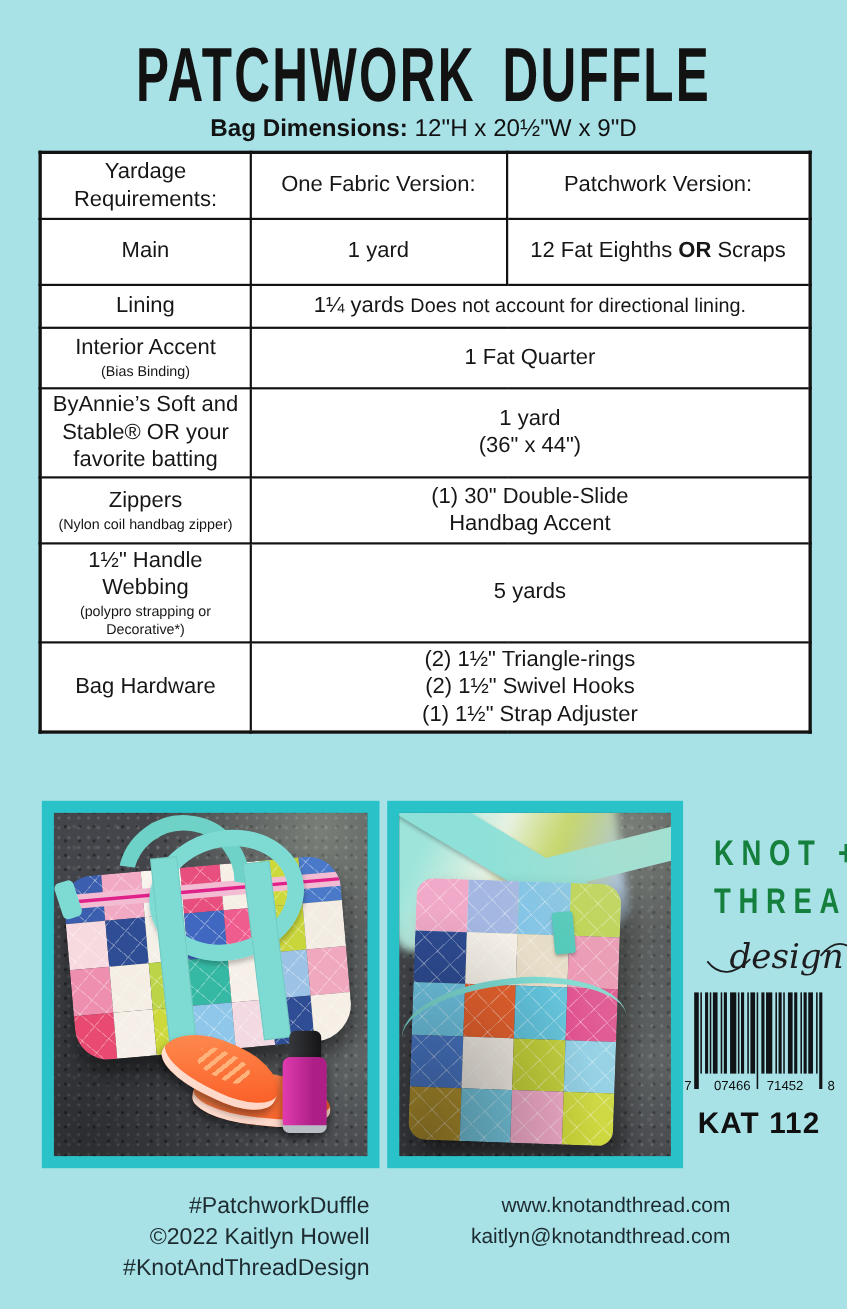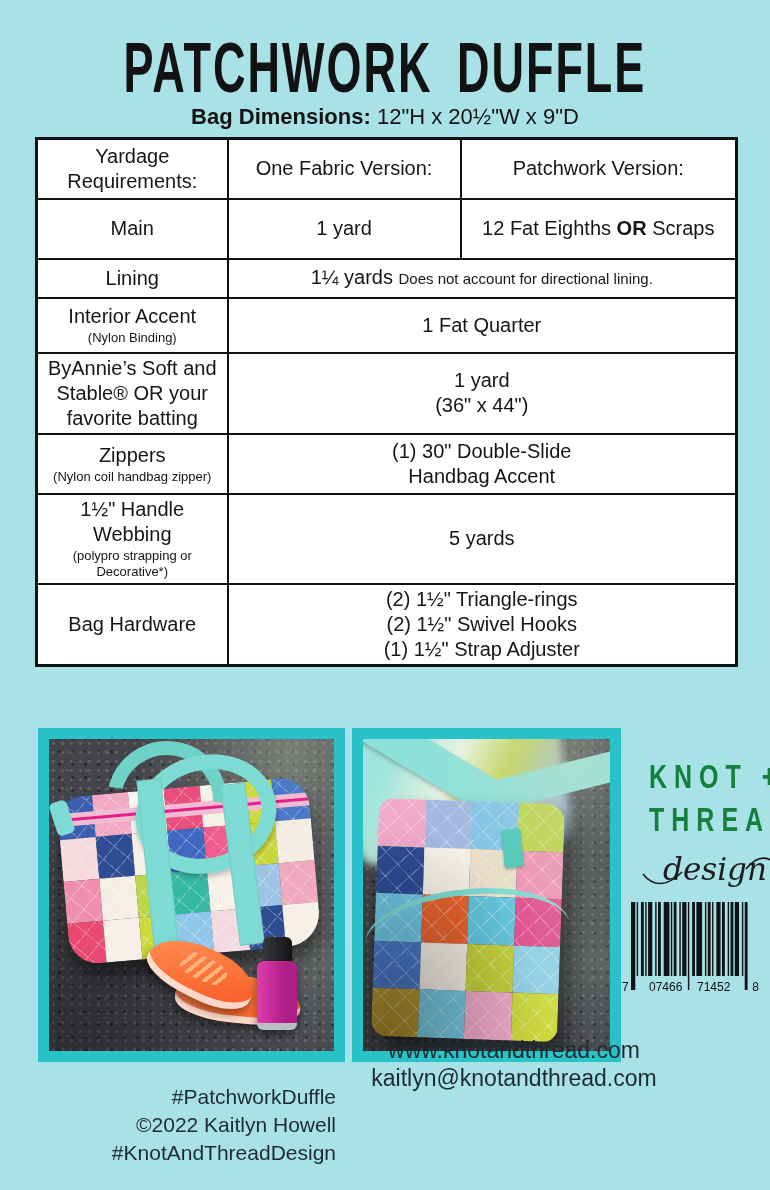--- a/index.html
+++ b/index.html
@@ -40,21 +40,21 @@
     background:#ffffff; padding:2px 4px;
   }
   th.hdr-first {
     background:#ffffff; text-align:left; padding-left:10px;
     font-size:22px; line-height:27px;margin-top:20px;
   }
   th.hdr { background:#dcdcdc; font-size:22px; }
   td.rowlabel { background:#dcdcdc; font-size:20px; line-height:24px; }
   td.rowlabel .sub { font-size:13px; line-height:16px; margin-top:1px; }
   .big { font-size:20px; }
-  .small-note { font-size:15px; }
+  .small-note { font-size:18px; }
   td.val b { font-weight:700; }
 
   
   .photo {
     position:absolute; top:728px; height:334px;
     background:#29c2c8; padding:11px;
   }
   .photo-left  { left:38px;  width:307px; }
   .photo-right { left:352px; width:269px; }
   .scene {
@@ -202,22 +202,22 @@
     text-align:center; font-weight:700; font-size:27px; letter-spacing:1px;
     color:#101010;
   }
 
   
   .footer-left {
     position:absolute; left:20px; top:1083px; width:316px;
     text-align:right; font-size:21px; line-height:28px; color:#1d2b30;
   }
   .footer-right {
-    position:absolute; left:364px; top:1036px; width:300px;
-    text-align:center; font-size:23px; line-height:28px; color:#1d2b30;
+    position:absolute; left:364px; top:1083px; width:300px;
+    text-align:right; font-size:19px; line-height:28px; color:#1d2b30;
   }
 </style>
 </head>
 <body>
 
 <div class="page">
 
   <div class="title">PATCHWORK DUFFLE</div>
   <div class="dims">
     <b>Bag Dimensions:</b><span> 12"H x 20½"W x 9"D</span>
@@ -240,21 +240,21 @@
       <td class="val">1 yard</td>
       <td class="val"><span>12 Fat Eighths </span><b>OR</b><span> Scraps</span></td>
     </tr>
     <tr style="height:39px">
       <td class="rowlabel">Lining</td>
       <td class="val" colspan="2"><span class="big">1¼ yards</span> <span class="small-note">Does not account for directional lining.</span></td>
     </tr>
     <tr style="height:55px">
       <td class="rowlabel">
         <div>Interior Accent</div>
-        <div class="sub">(Nylon Binding)</div>
+        <div class="sub">(Bias Binding)</div>
       </td>
       <td class="val" colspan="2">1 Fat Quarter</td>
     </tr>
     <tr style="height:80px">
       <td class="rowlabel">ByAnnie’s Soft and Stable® OR your favorite batting</td>
       <td class="val" colspan="2">
         <div>1 yard</div>
         <div>(36" x 44")</div>
       </td>
     </tr>
@@ -412,20 +412,21 @@
         <rect x="99.52" y="0" width="2.84" height="74" fill="#101417"></rect>
         <rect x="103.78" y="0" width="4.27" height="74" fill="#101417"></rect>
         <rect x="110.89" y="0" width="1.42" height="74" fill="#101417"></rect>
         <rect x="113.73" y="0" width="2.84" height="88" fill="#101417"></rect>
       </svg>
     <span class="bc-digit bc-d1">7</span>
     <span class="bc-digit bc-g1">07466</span>
     <span class="bc-digit bc-g2">71452</span>
     <span class="bc-digit bc-d2">8</span>
   </div>
+  <div class="product-code">KAT 112</div>
 
   <div class="footer-left">
     <div>#PatchworkDuffle</div>
     <div>©2022 Kaitlyn Howell</div>
     <div>#KnotAndThreadDesign</div>
   </div>
   <div class="footer-right">
     <div>www.knotandthread.com</div>
     <div>kaitlyn@knotandthread.com</div>
   </div>

